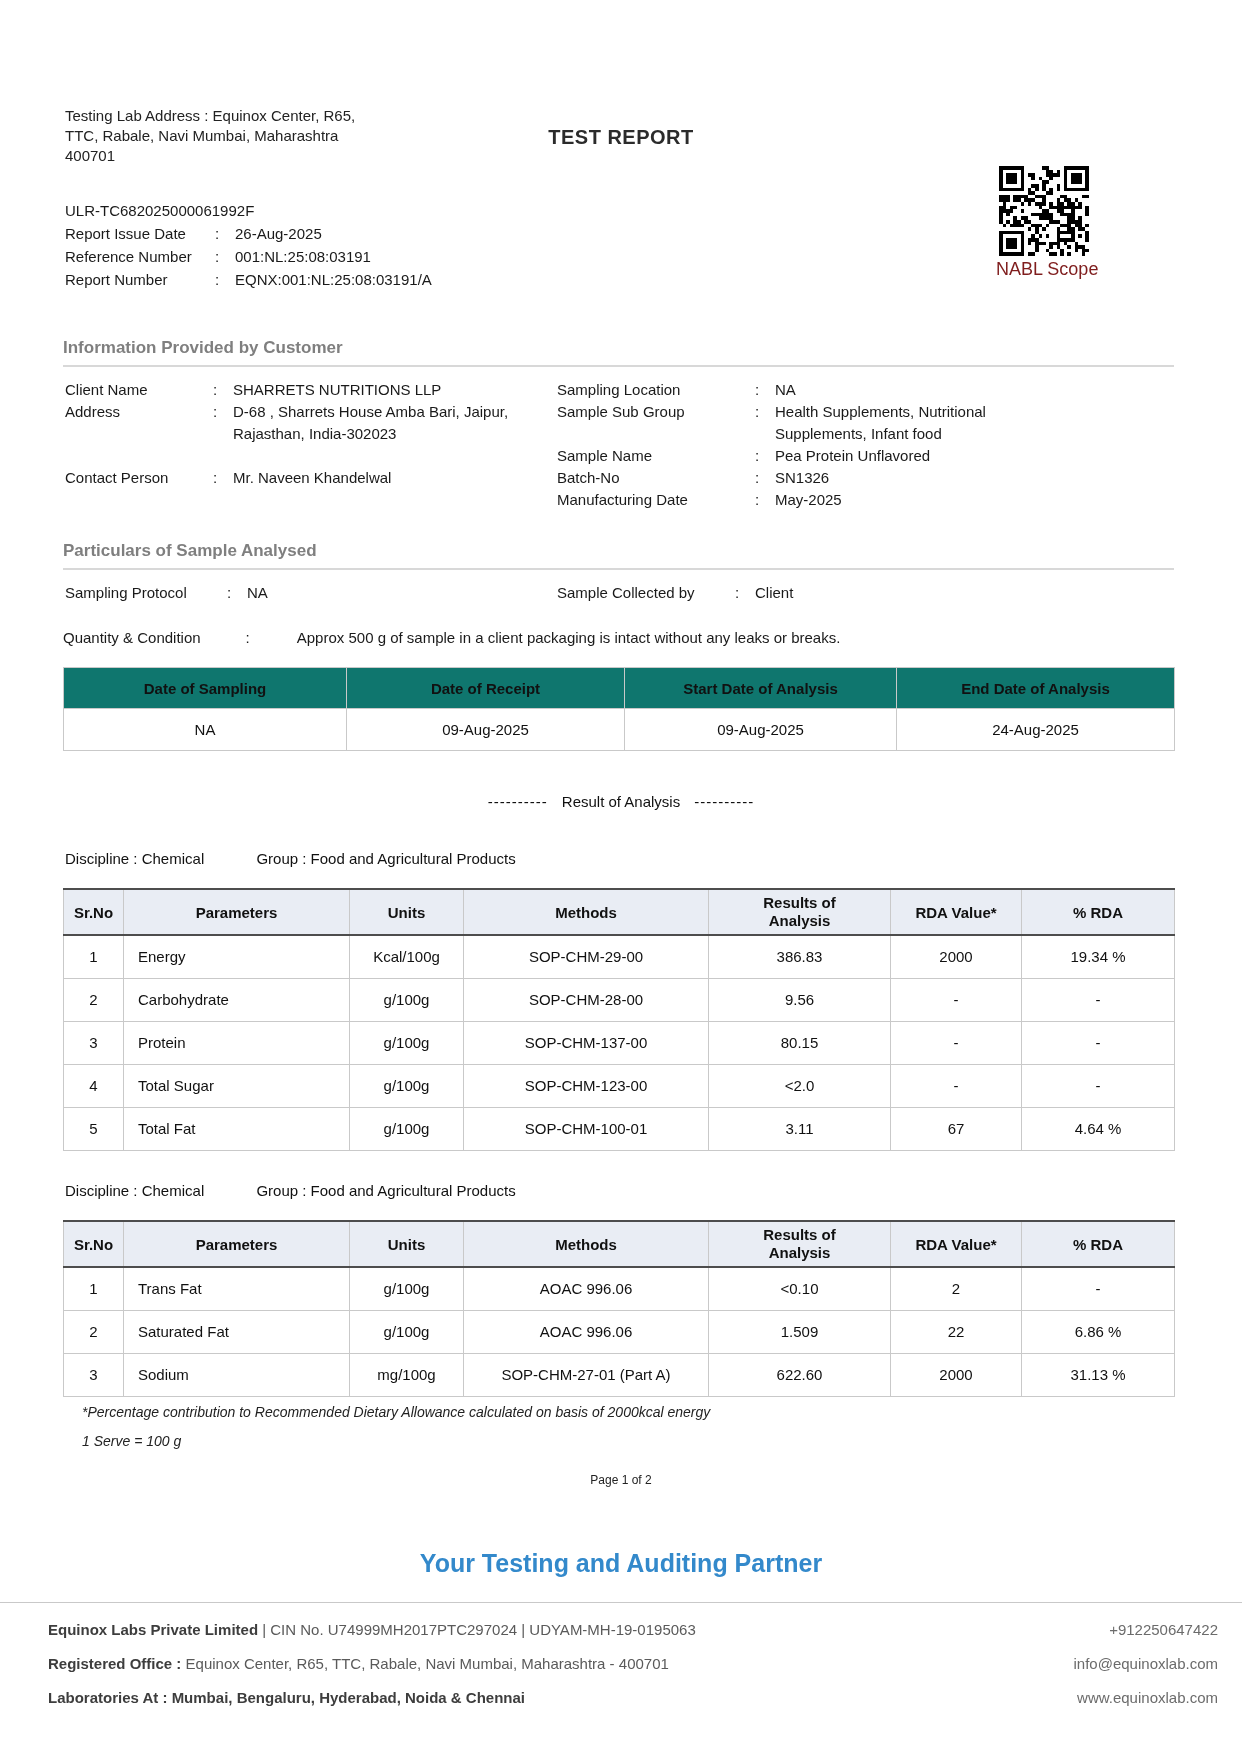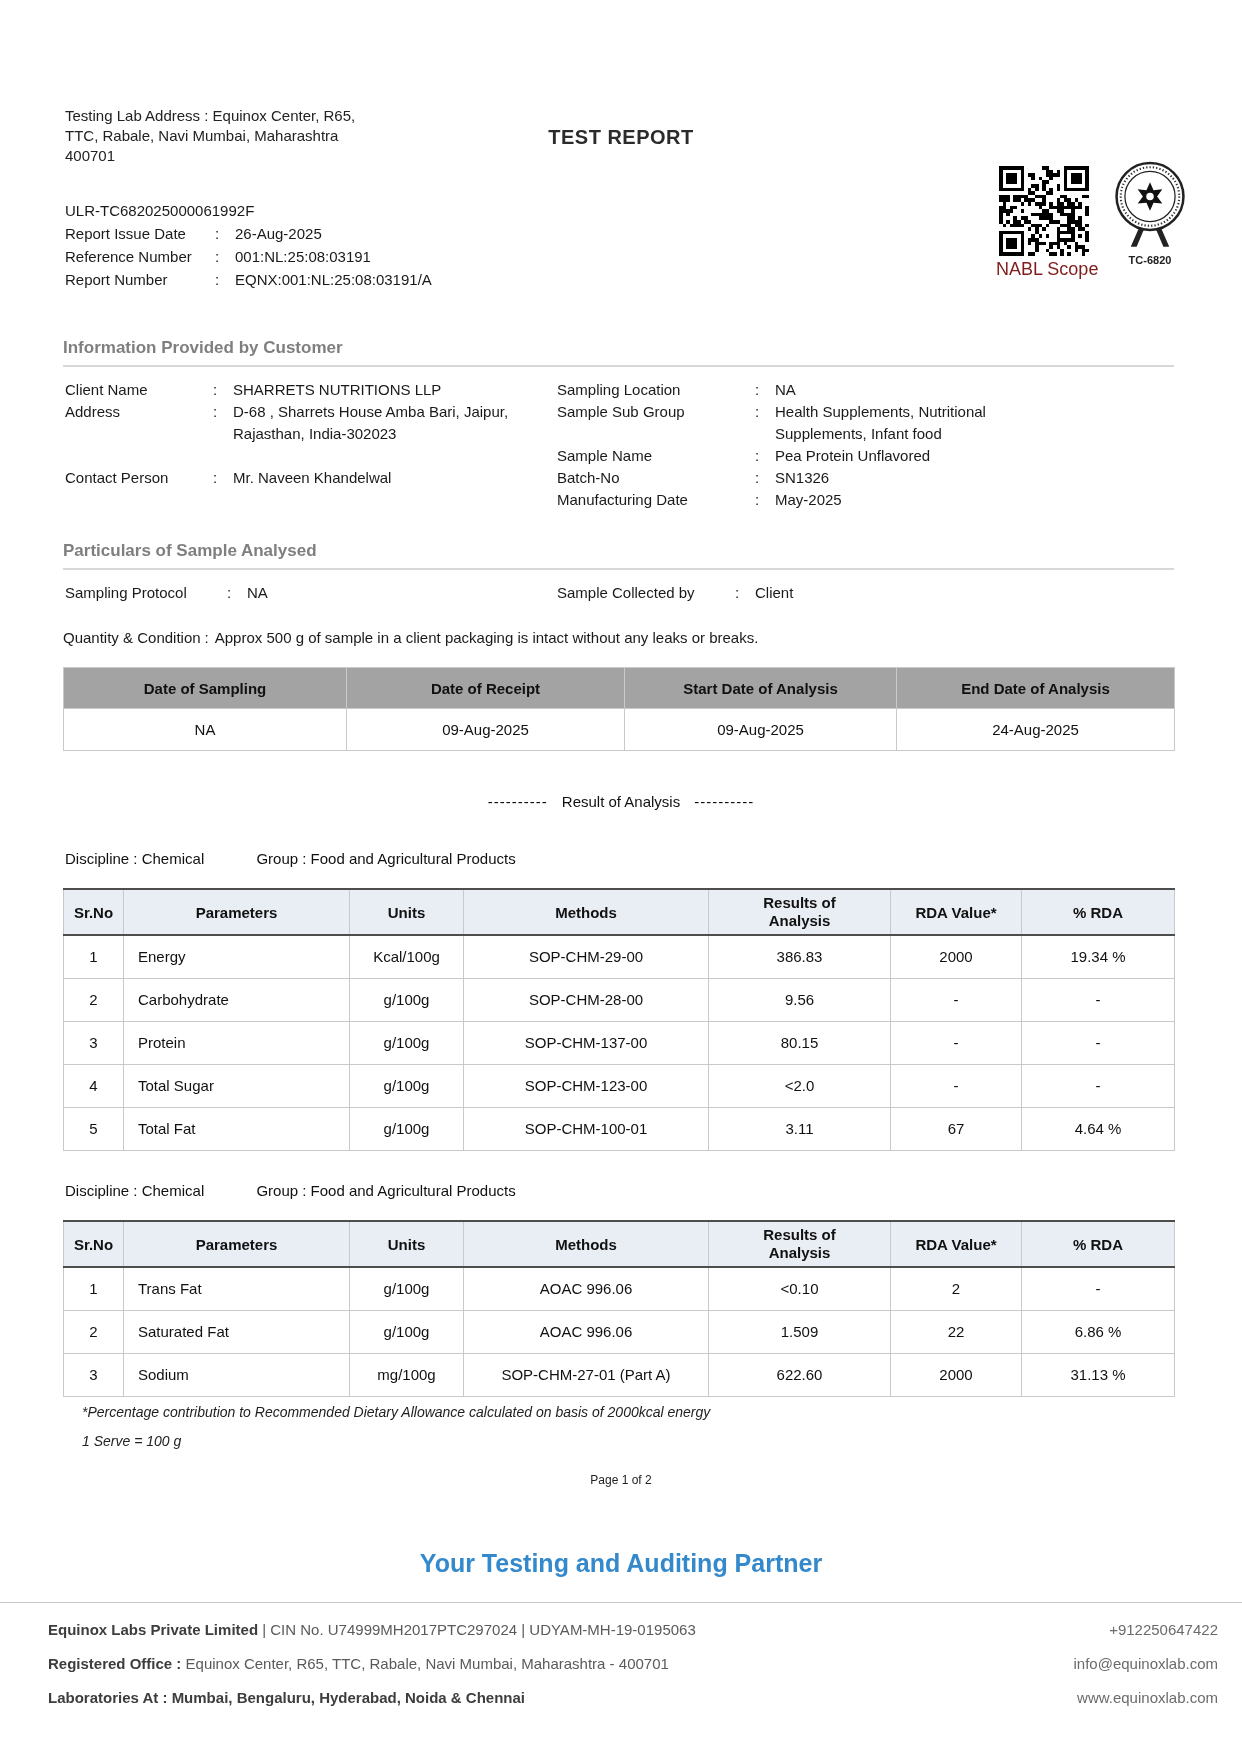--- a/index.html
+++ b/index.html
@@ -48,28 +48,28 @@
   .cust .kv { line-height:22px; align-items:flex-start; }
   .cust .col-left .lbl { flex:0 0 148px; }
   .cust .col-left .val { width:312px; }
   .cust .col-right .lbl { flex:0 0 198px; }
   .cust .col-right .val { width:262px; }
   .row-contact { margin-top:22px; }
 
   .part .kv { line-height:22px; }
   .part .col-left .lbl { flex:0 0 162px; }
   .part .col-right .lbl { flex:0 0 178px; }
-  .quantity { margin-top:21px; display:flex; font-size:15px; }
+  .quantity { margin-top:21px; display:flex; font-size:15px;gap:41px; }
   .quantity .qlbl { flex:0 0 auto; }
   .quantity .colon { padding:0 6px 0 4px; }
 
   
   table { border-collapse:collapse; table-layout:fixed; font-size:15px; color:#111; }
   .dtab { position:absolute; left:63px; top:667px; width:1111px; }
-  .dtab th { background:#a3a3a3; border:1px solid #c9c9c9; font-weight:bold; height:41px; }
+  .dtab th { background:#0f766e; border:1px solid #c9c9c9; font-weight:bold; height:41px; }
   .dtab td { border:1px solid #c9c9c9; text-align:center; height:42px; }
 
   .divider { position:absolute; left:0; top:793px; width:1242px; text-align:center; font-size:15px; color:#111; }
   .divider .dash { letter-spacing:1px; }
   .divider .dtxt { margin:0 10px; }
 
   .disc { position:absolute; left:65px; font-size:15px; color:#111; }
   .disc .grp { margin-left:48px; }
   .disc-1 { top:850px; }
   .disc-2 { top:1182px; }
@@ -325,32 +325,20 @@
         <rect x="9" y="24" width="1" height="1"></rect>
         <rect x="14" y="24" width="1" height="1"></rect>
         <rect x="15" y="24" width="1" height="1"></rect>
         <rect x="17" y="24" width="1" height="1"></rect>
         <rect x="19" y="24" width="1" height="1"></rect>
         <rect x="23" y="24" width="1" height="1"></rect>
       </svg>
     <div class="qr-label">NABL Scope</div>
   </div>
 
-  <div class="seal-wrap">
-    <svg width="84" height="92" viewBox="0 0 100 110">
-      <circle cx="50" cy="46" r="40" fill="none" stroke="#222" stroke-width="3"></circle>
-      <circle cx="50" cy="46" r="30" fill="none" stroke="#222" stroke-width="1.5"></circle>
-      <circle cx="50" cy="46" r="35" fill="none" stroke="#333" stroke-width="2.5" stroke-dasharray="1.6 2.4"></circle>
-      <polygon fill="#111" points="50,29 54.25,38.6 64.72,37.5 58.5,46 64.72,54.5 54.25,53.4 50,63 45.75,53.4 35.28,54.5 41.5,46 35.28,37.5 45.75,38.6"></polygon>
-      <circle cx="50" cy="46" r="4.5" fill="#fff"></circle>
-      <polygon fill="#222" points="37,83 27,106 34,106 43,85"></polygon>
-      <polygon fill="#222" points="63,83 73,106 66,106 57,85"></polygon>
-    </svg>
-    <div class="seal-label">TC-6820</div>
-  </div>
 
   <div class="meta">
     <div class="ulr">ULR-TC682025000061992F</div>
     <div class="kv">
       <span class="lbl">Report Issue Date</span>
         <span class="colon">:</span>
         <span class="val">26-Aug-2025</span>
     </div>
     <div class="kv">
       <span class="lbl">Reference Number</span>

